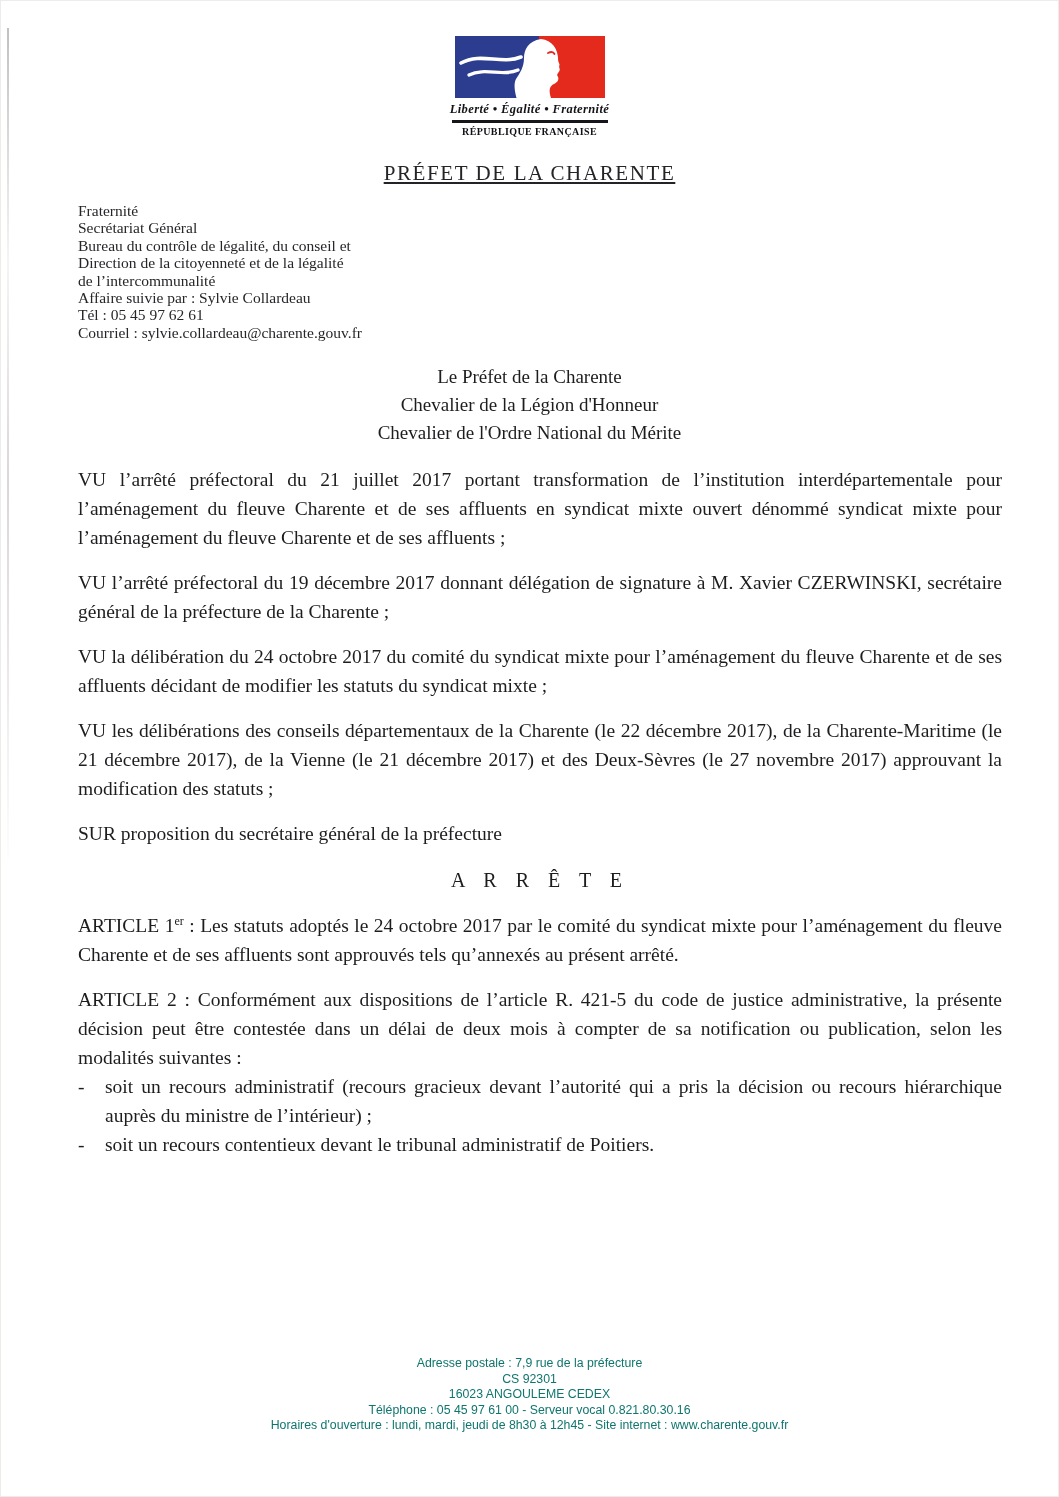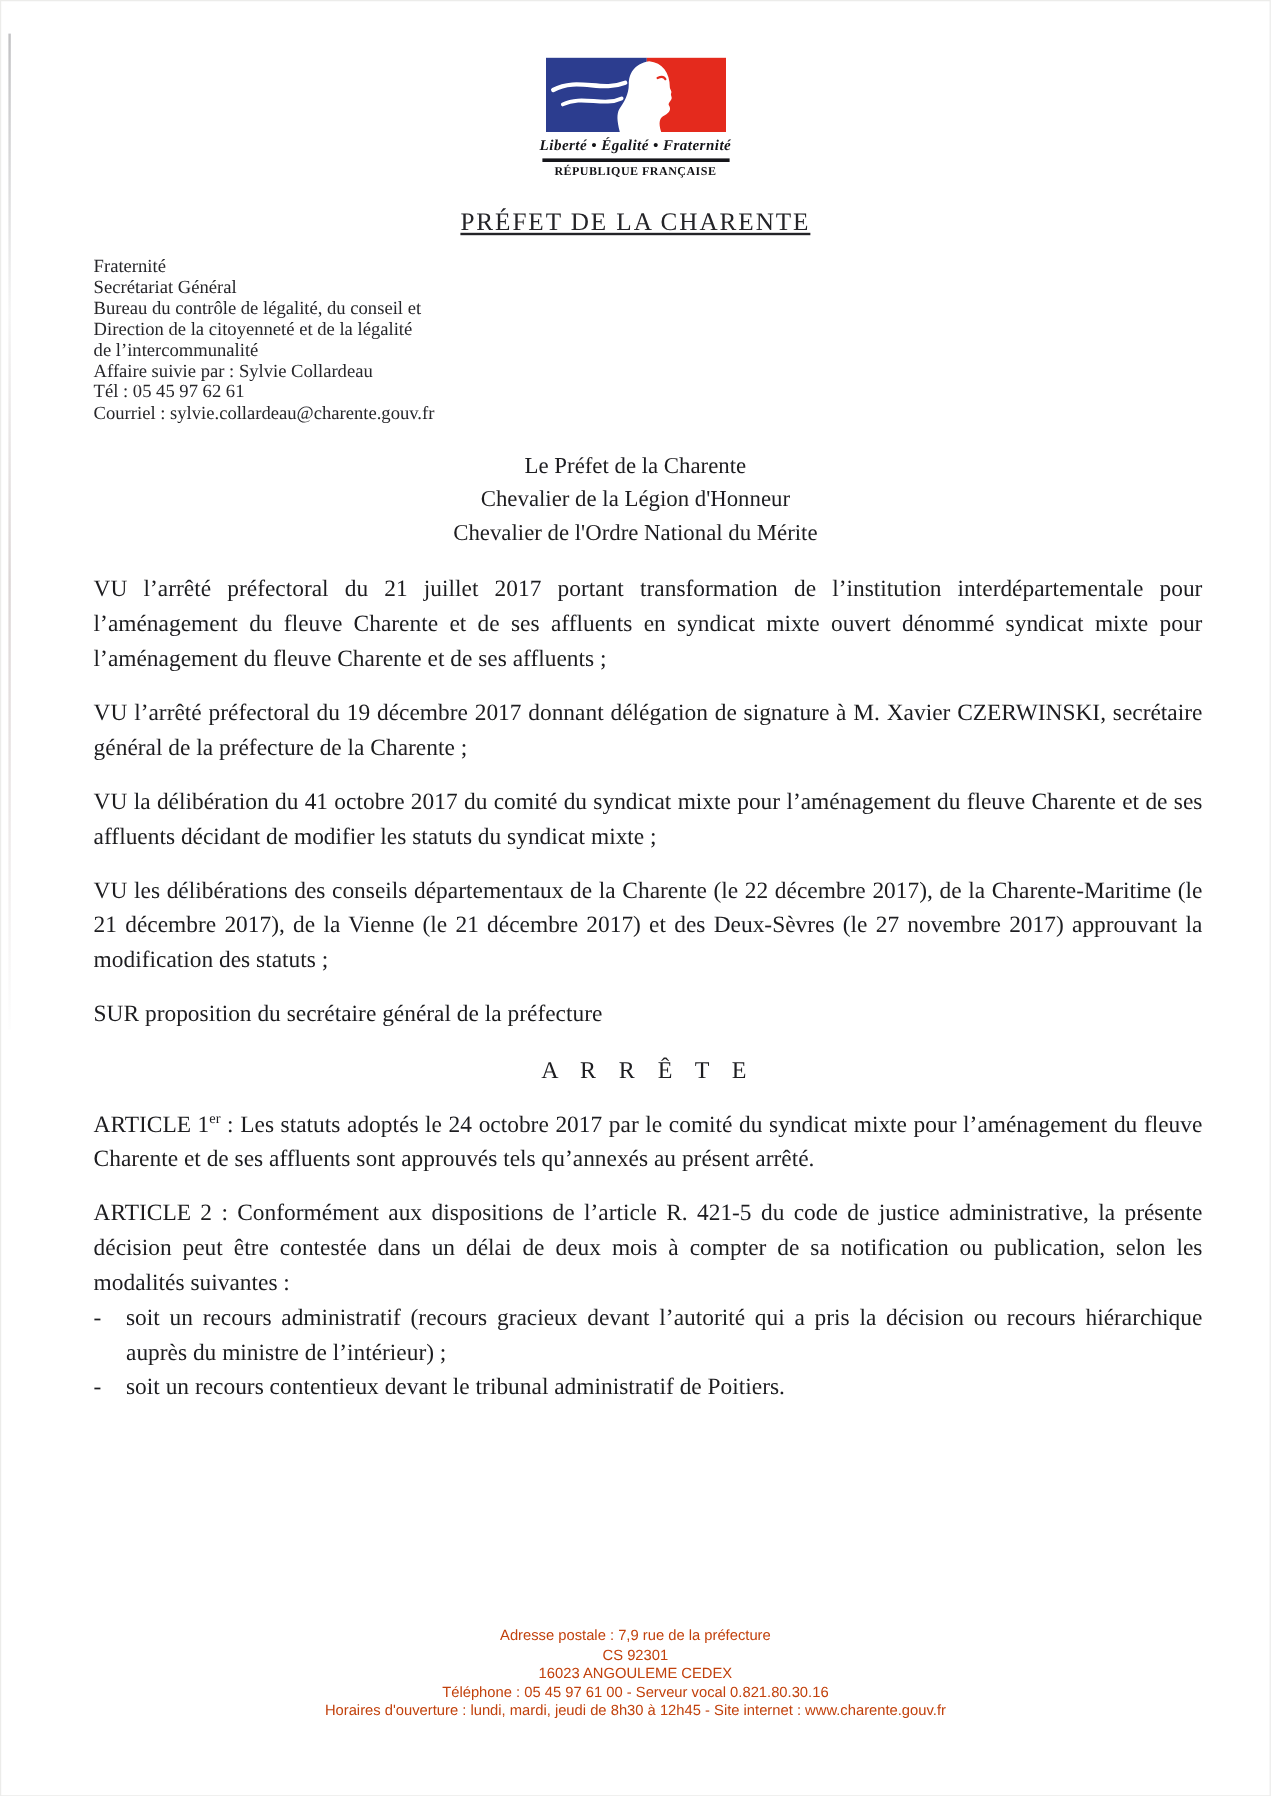--- a/index.html
+++ b/index.html
@@ -6,21 +6,21 @@
   body {
     width:1059px; height:1497px;
     background:#f6f6f5;
     font-family:"Liberation Serif", serif;
   }
   .page {
     position:relative;
     width:1059px; height:1497px;
     background:#ffffff;
     box-sizing:border-box;
-    padding-top:48px;
+    padding-top:36px;
     color:#1d1d20;
     overflow:hidden;
     box-shadow: inset 0 0 0 1px #ececea;
   }
   
   .scan-line {
     position:absolute; left:7px; top:28px; width:2px; height:830px;
     background:linear-gradient(to bottom,
       rgba(100,100,105,0.40) 0%,
       rgba(150,150,150,0.10) 28%,
@@ -92,21 +92,21 @@
   .bullet .marker { flex:0 0 27px; }
   .bullet .btext { flex:1; text-align:justify; }
   sup.ord { font-size:12px; line-height:0; }
 
   
   .footer {
     position:absolute; left:0; right:0; bottom:63px;
     text-align:center;
     font-family:"Liberation Sans", sans-serif;
     font-size:12.3px; line-height:15.6px;
-    color:#c2410c;
+    color:#0f766e;
   }
 </style>
 </head>
 <body>
 
 <div class="page">
   <div class="scan-line"></div>
 
   <div class="logo">
     <svg class="flag" viewBox="0 0 150 62" aria-hidden="true">
@@ -138,21 +138,21 @@
 
   <div class="issuer">
     <div>Le Préfet de la Charente</div>
     <div>Chevalier de la Légion d'Honneur</div>
     <div>Chevalier de l'Ordre National du Mérite</div>
   </div>
 
   <div class="body-text">
     <p>VU l’arrêté préfectoral du 21 juillet 2017 portant transformation de l’institution interdépartementale pour l’aménagement du fleuve Charente et de ses affluents en syndicat mixte ouvert dénommé syndicat mixte pour l’aménagement du fleuve Charente et de ses affluents ;</p>
     <p>VU l’arrêté préfectoral du 19 décembre 2017 donnant délégation de signature à M. Xavier CZERWINSKI, secrétaire général de la préfecture de la Charente ;</p>
-    <p>VU la délibération du 41 octobre 2017 du comité du syndicat mixte pour l’aménagement du fleuve Charente et de ses affluents décidant de modifier les statuts du syndicat mixte ;</p>
+    <p>VU la délibération du 24 octobre 2017 du comité du syndicat mixte pour l’aménagement du fleuve Charente et de ses affluents décidant de modifier les statuts du syndicat mixte ;</p>
     <p>VU les délibérations des conseils départementaux de la Charente (le 22 décembre 2017), de la Charente-Maritime (le 21 décembre 2017), de la Vienne (le 21 décembre 2017) et des Deux-Sèvres (le 27 novembre 2017) approuvant la modification des statuts ;</p>
     <p>SUR proposition du secrétaire général de la préfecture</p>
 
     <div class="arrete-heading">A R R Ê T E</div>
 
     <p><span>ARTICLE 1</span><sup class="ord">er</sup><span> : Les statuts adoptés le 24 octobre 2017 par le comité du syndicat mixte pour l’aménagement du fleuve Charente et de ses affluents sont approuvés tels qu’annexés au présent arrêté.</span></p>
 
     <p class="no-gap">ARTICLE 2 : Conformément aux dispositions de l’article R. 421-5 du code de justice administrative, la présente décision peut être contestée dans un délai de deux mois à compter de sa notification ou publication, selon les modalités suivantes :</p>
 
     <div class="bullet">

